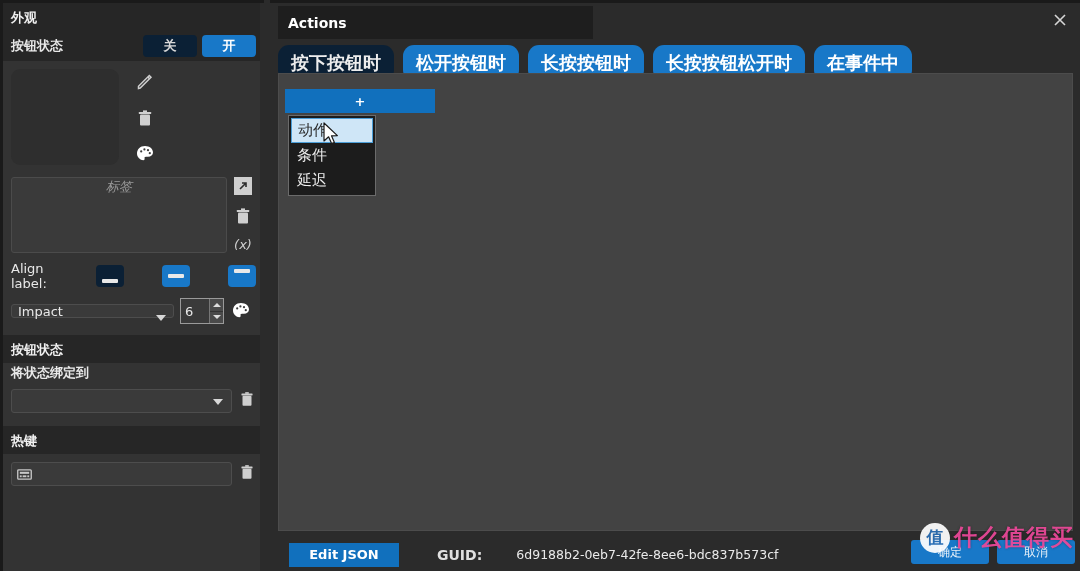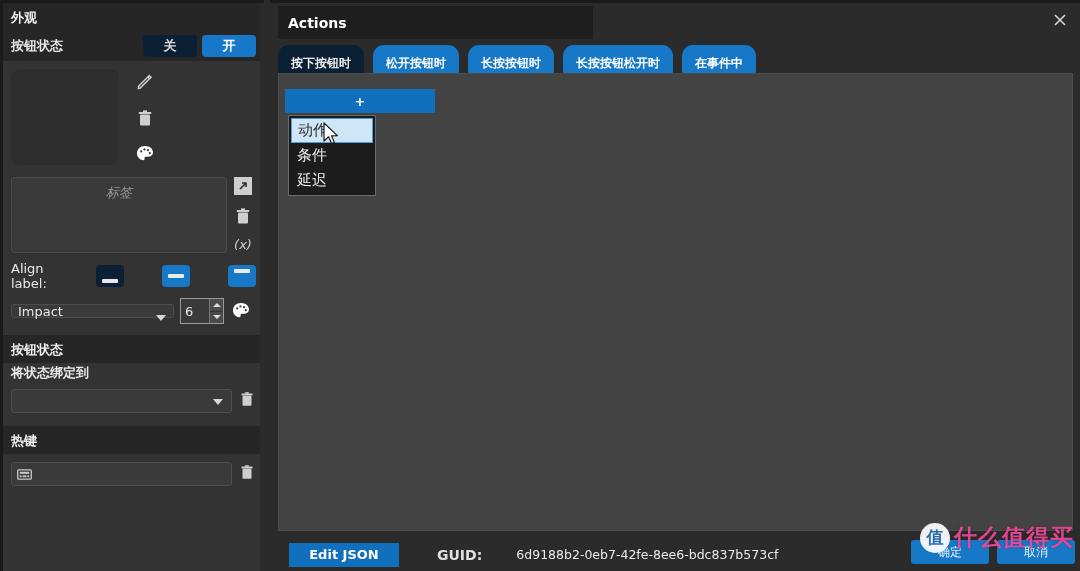--- a/index.html
+++ b/index.html
@@ -84,21 +84,20 @@
   .label-area {
     margin-top: 4px;
     width: 216px; height: 76px;
     background: #3a3a3a;
     border: 1px solid #4b4b4b;
     border-radius: 3px;
     color: #9a9a9a;
     font-style: italic;
     font-size: 13px;
     display: flex; align-items: flex-start; justify-content: center;
-    padding-top: 6px;
   }
   .label-side {
     position: absolute; right: 4px; top: 0;
     width: 34px;
     display: flex; flex-direction: column; align-items: center;
     gap: 8px;
   }
   .sq-btn {
     width: 18px; height: 18px;
     background: #cfcfcf;
@@ -241,21 +240,21 @@
   }
   #tabs {
     position: absolute; left: 8px; top: 42px;
     display: flex; gap: 9px;
   }
   .tab {
     height: 36px;
     border-radius: 11px;
     padding: 0 13px;
     display: flex; align-items: center;
-    font-size: 12px; font-weight: bold;
+    font-size: 18px; font-weight: bold;
     color: #ffffff;
     background: #1878c8;
     cursor: pointer;
     white-space: nowrap;
   }
   .tab.active { background: #0b2035; color: #ededed; }
 
   #canvas {
     position: absolute; left: 8px; top: 70px;
     width: 795px; height: 458px;

